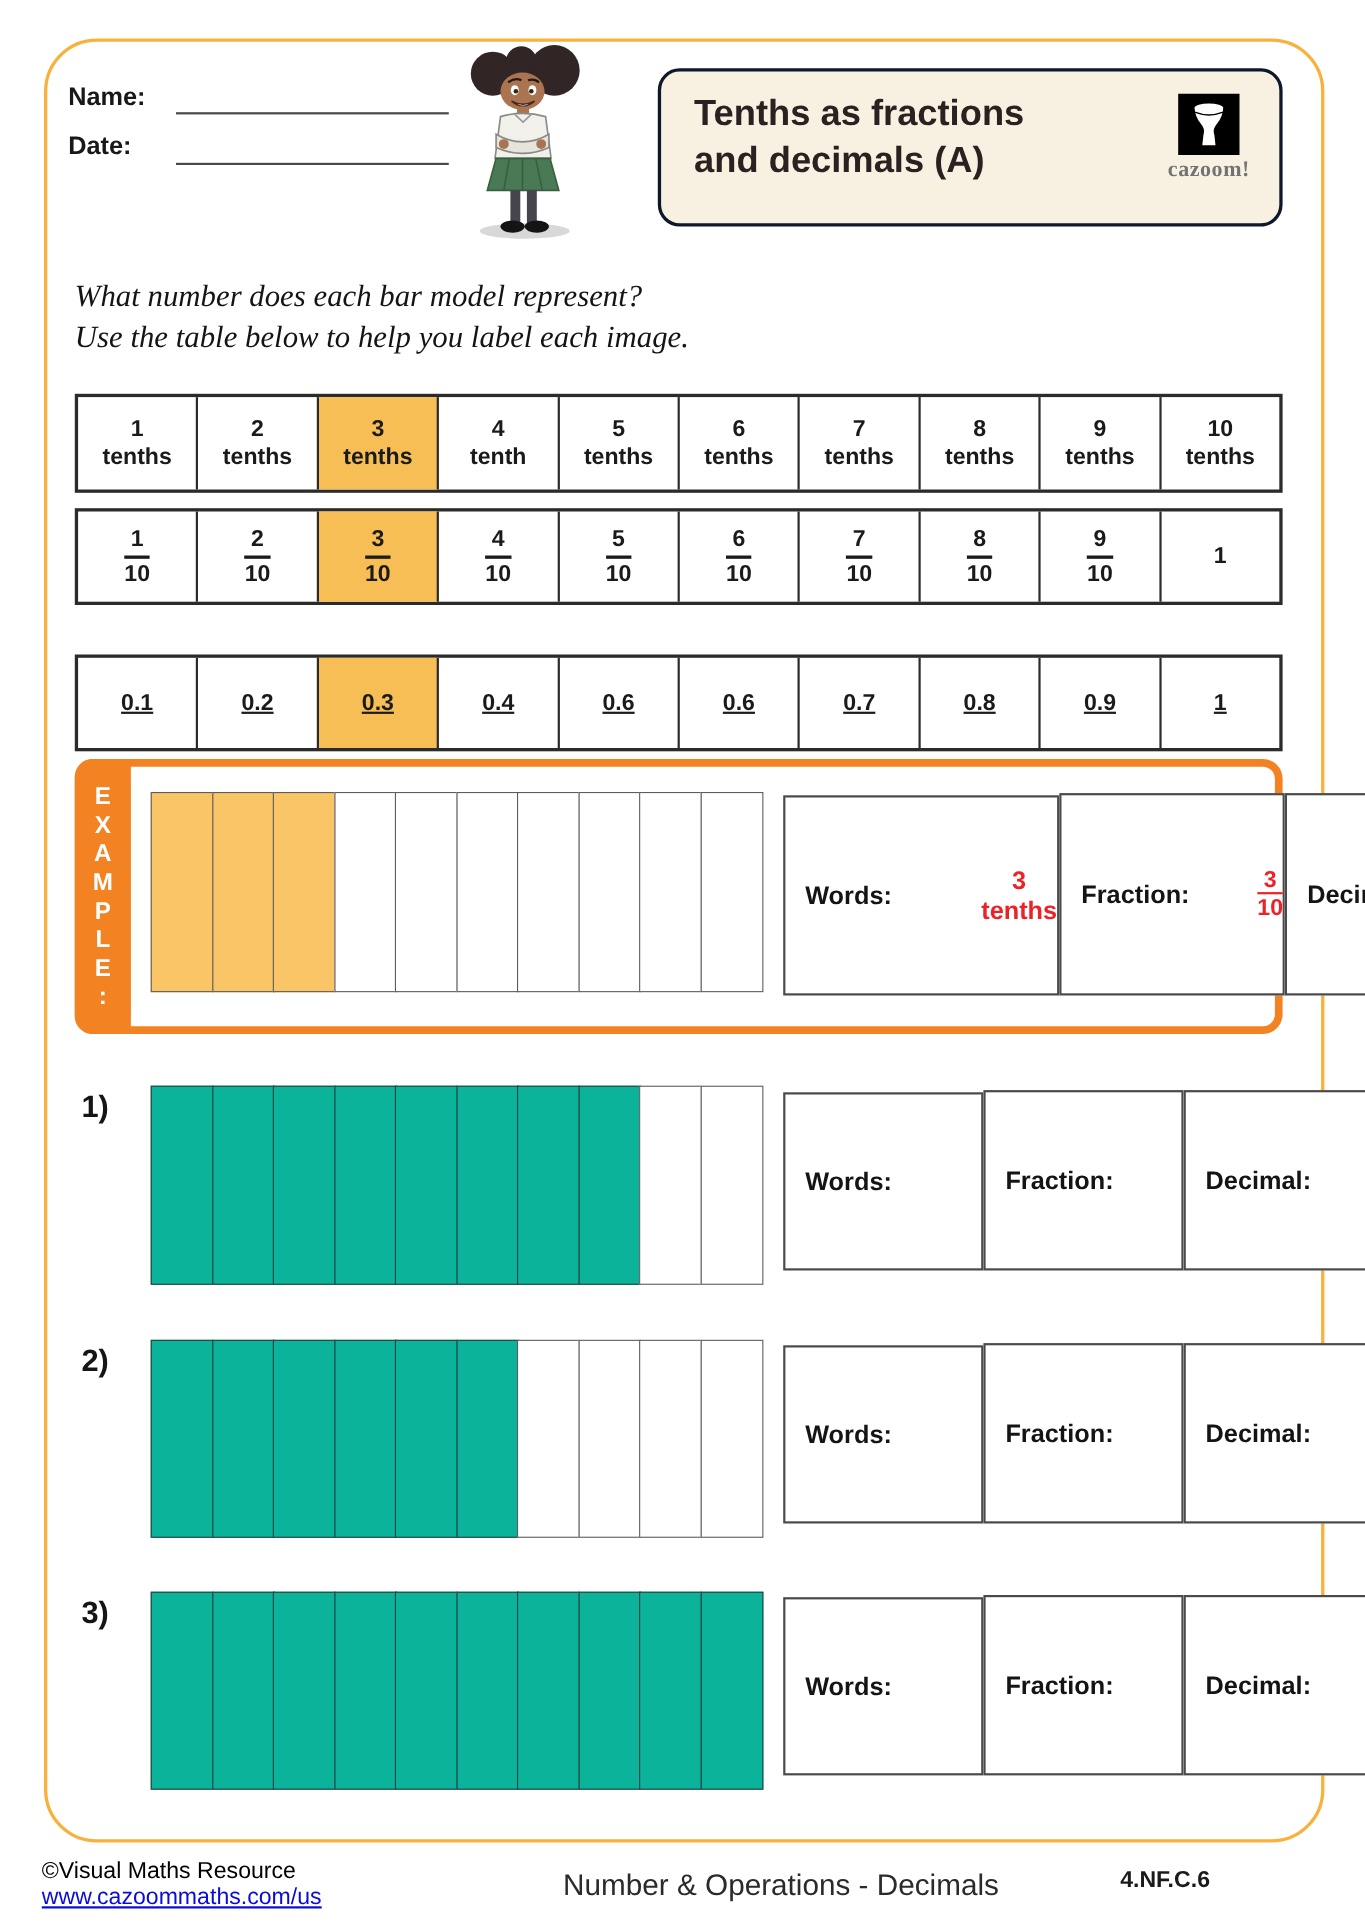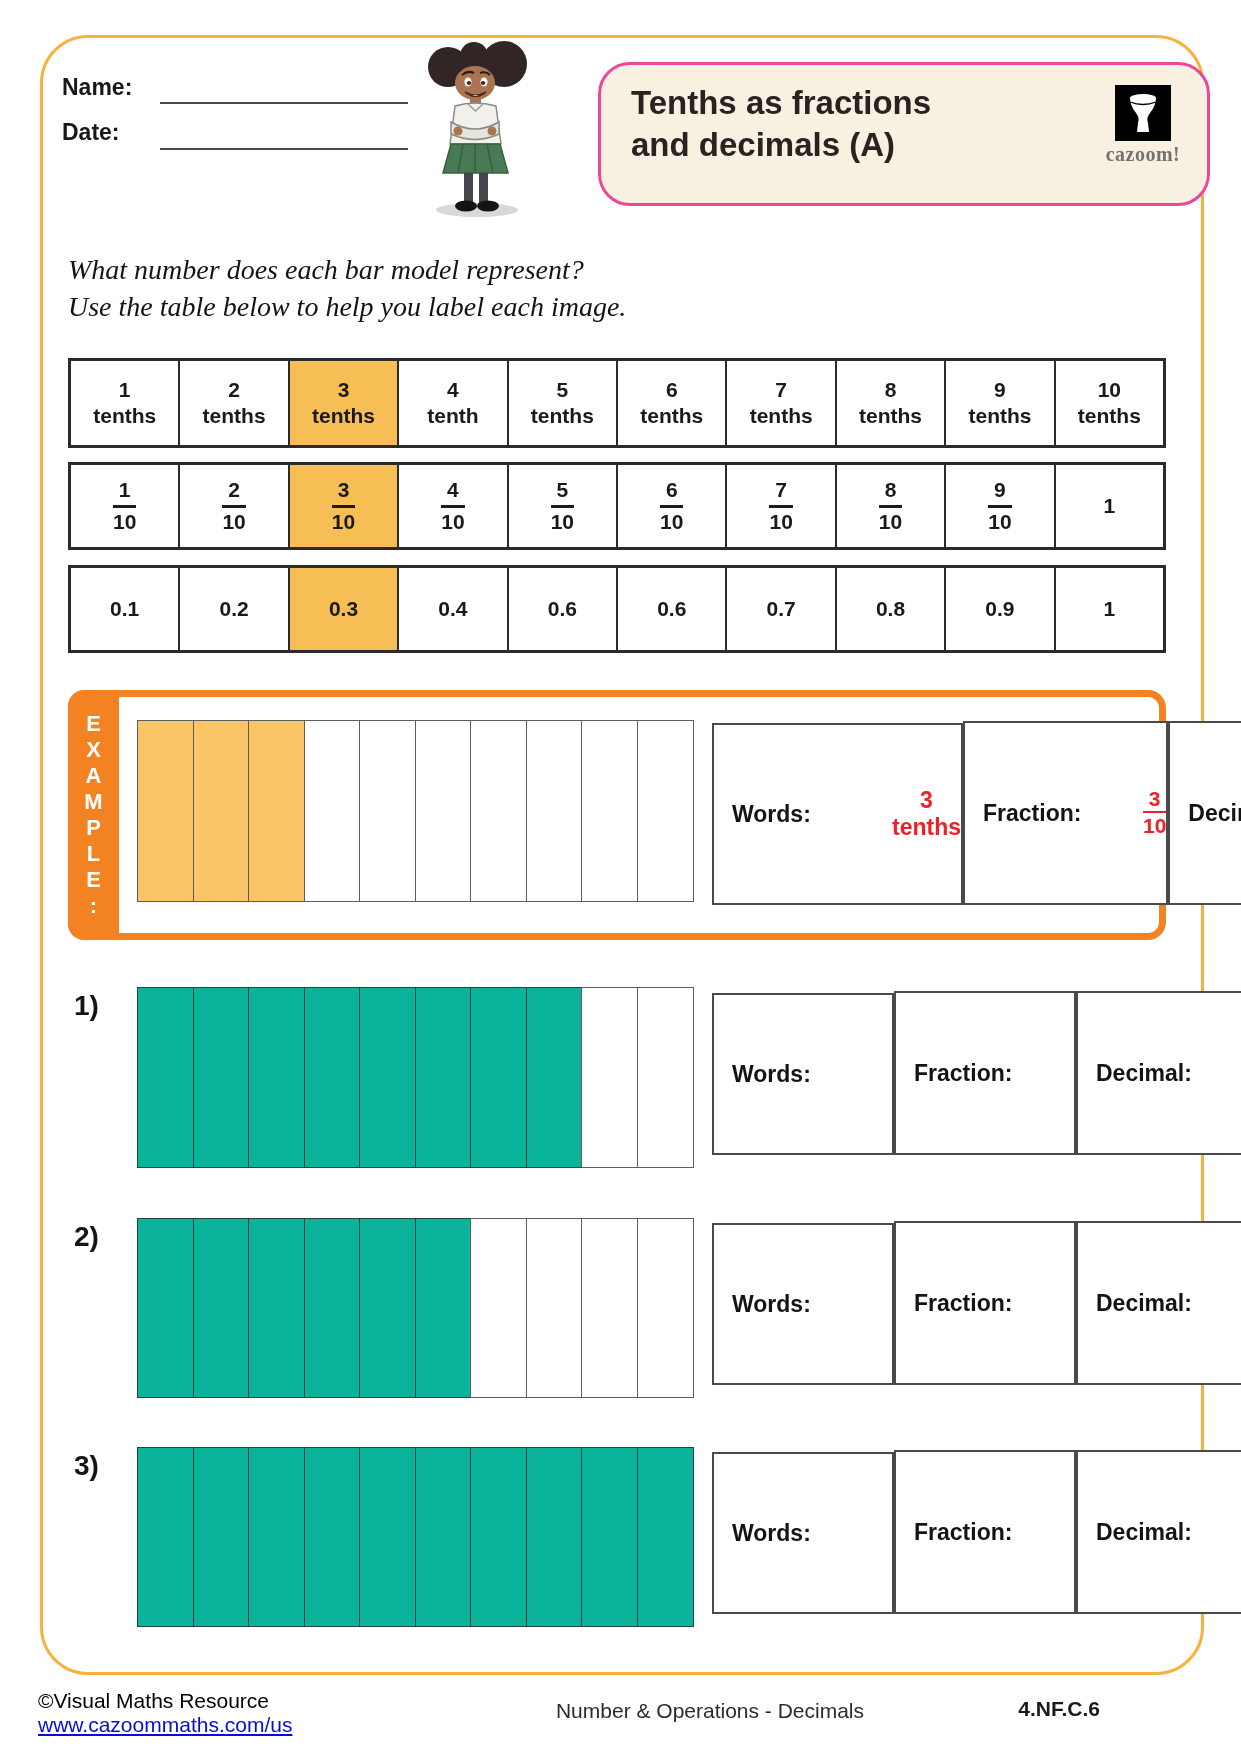--- a/index.html
+++ b/index.html
@@ -11,38 +11,38 @@
          border:3px solid var(--c-page-border,#F9B13C);border-radius:48px;}
 
   
   .meta-label{position:absolute;left:62px;font-size:23px;font-weight:bold;color:#181818;}
   #name-label{top:74px;}  #date-label{top:119px;}
   .meta-line{position:absolute;left:160px;width:248px;height:0;border-bottom:2px solid #4a4a4a;}
   #name-line{top:102px;}  #date-line{top:148px;}
 
   #student{position:absolute;left:418px;top:40px;width:118px;height:180px;}
 
-  #title-box{position:absolute;left:598px;top:62px;width:612px;height:144px;box-sizing:border-box;
-             background:var(--c-title-box-bg,#F8F1E2);border:3px solid #ec4899;border-radius:32px;}
+  #title-box{position:absolute;left:598px;top:62px;width:568px;height:144px;box-sizing:border-box;
+             background:var(--c-title-box-bg,#F8F1E2);border:3px solid #0f172a;border-radius:20px;}
   #title-text{position:absolute;left:30px;top:17px;font-size:33px;font-weight:bold;
               color:#2a2220;line-height:1.28;}
   #logo{position:absolute;right:14px;top:20px;width:100px;text-align:center;}
   #logo .drum-box{width:56px;height:56px;margin:0 auto;}
   #logo .wordmark{font-family:"Liberation Serif",serif;font-weight:bold;font-size:20px;
                   color:#737373;margin-top:2px;letter-spacing:0.5px;}
 
   #instructions{position:absolute;left:68px;top:252px;font-family:"Liberation Serif",serif;
                 font-style:italic;font-size:28px;line-height:1.32;color:#141414;}
 
   
   .ref-row{position:absolute;left:68px;width:1098px;display:flex;box-sizing:border-box;
            border:3px solid #2b2b2b;background:#fff;}
   #ref-words{top:358px;height:90px;}
   #ref-fractions{top:462px;height:88px;}
-  #ref-decimals{top:565px;height:88px;}
+  #ref-decimals{top:595px;height:88px;text-decoration:underline;}
   .rcell{flex:1;display:flex;flex-direction:column;align-items:center;justify-content:center;
          border-right:2.5px solid #2b2b2b;font-weight:bold;font-size:21px;line-height:1.25;
          color:#1a1a1a;text-align:center;}
   .rcell:last-child{border-right:none;}
   .rcell.hl{background:var(--c-table-highlight,#F6BE55);}
   .frac .num{display:block;border-bottom:3px solid #1a1a1a;padding:0 5px 1px;text-align:center;}
   .frac .den{display:block;padding-top:1px;text-align:center;}
 
   
   #example-box{position:absolute;left:68px;top:690px;width:1098px;height:250px;box-sizing:border-box;
@@ -82,21 +82,21 @@
   .ans-value .frac .den{color:var(--c-answer-red,#EC2227);}
 
   .q-label{position:absolute;left:74px;font-size:28px;font-weight:bold;color:#151515;}
   #label-q1{top:990px;} #label-q2{top:1221px;} #label-q3{top:1450px;}
 
   
   #footer-copyright{position:absolute;left:38px;top:1689px;font-size:21px;color:#000000;}
   #footer-link{position:absolute;left:38px;top:1713px;font-size:21px;
                color:var(--c-link-blue,#0B0BD6);text-decoration:underline;cursor:pointer;}
   #footer-topic{position:absolute;left:455px;top:1699px;width:510px;text-align:center;
-                font-size:21px;color:#2b2b2b;}
+                font-size:27px;color:#2b2b2b;}
   #footer-code{position:absolute;left:1000px;top:1697px;width:100px;text-align:right;
                font-size:21px;font-weight:bold;color:#1a1a1a;}
 </style>
 </head>
 <body>
 
 <div id="page">
   <div id="frame"></div>
 
   <div class="meta-label" id="name-label">Name:</div>

